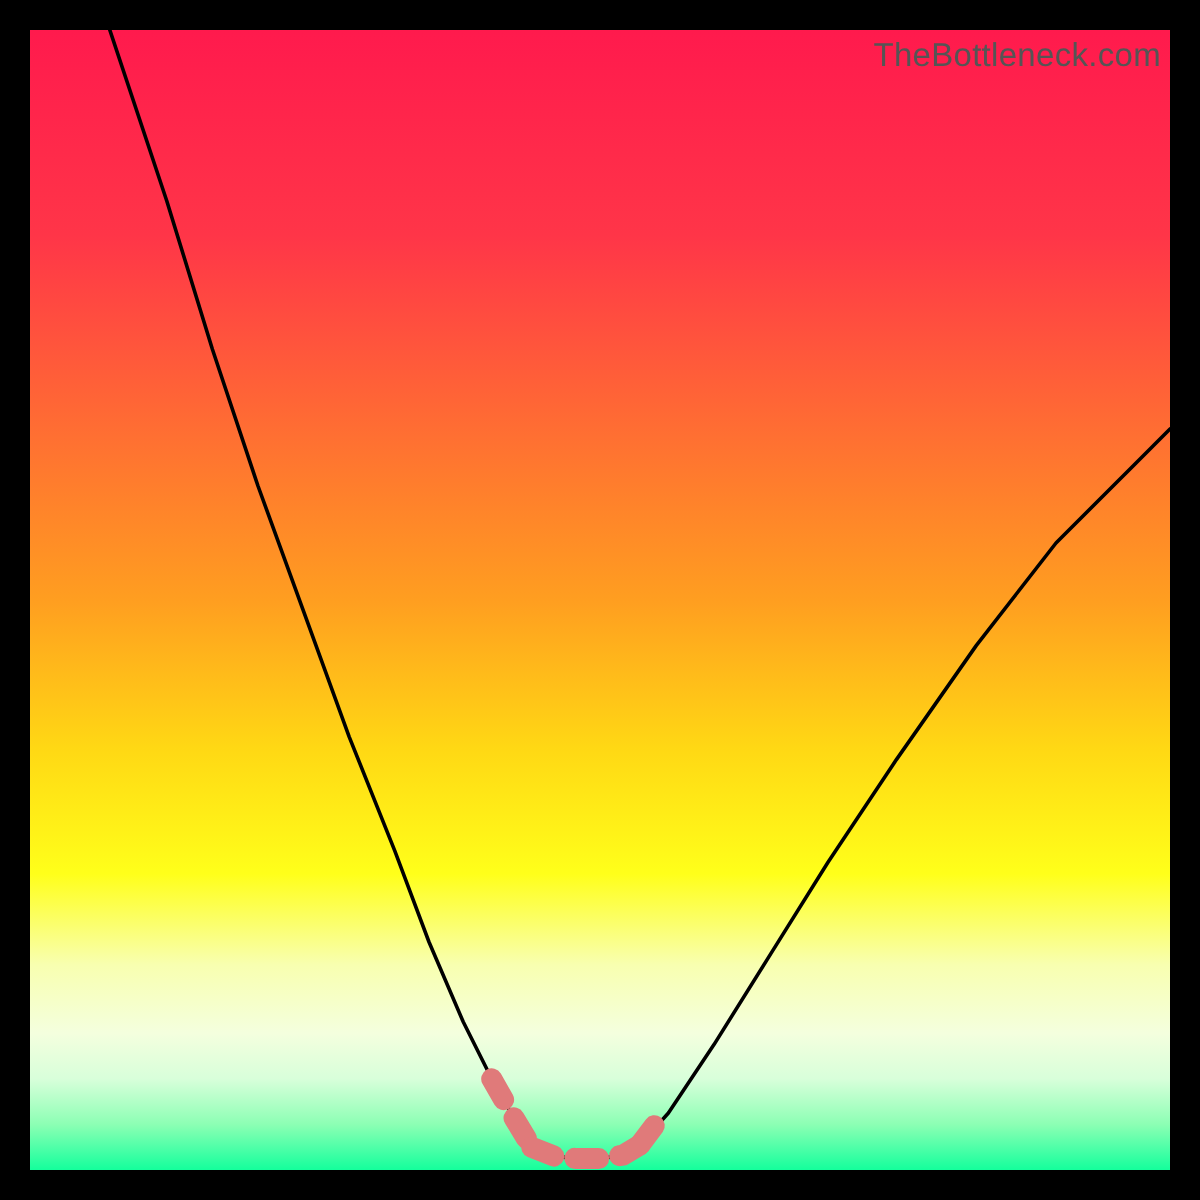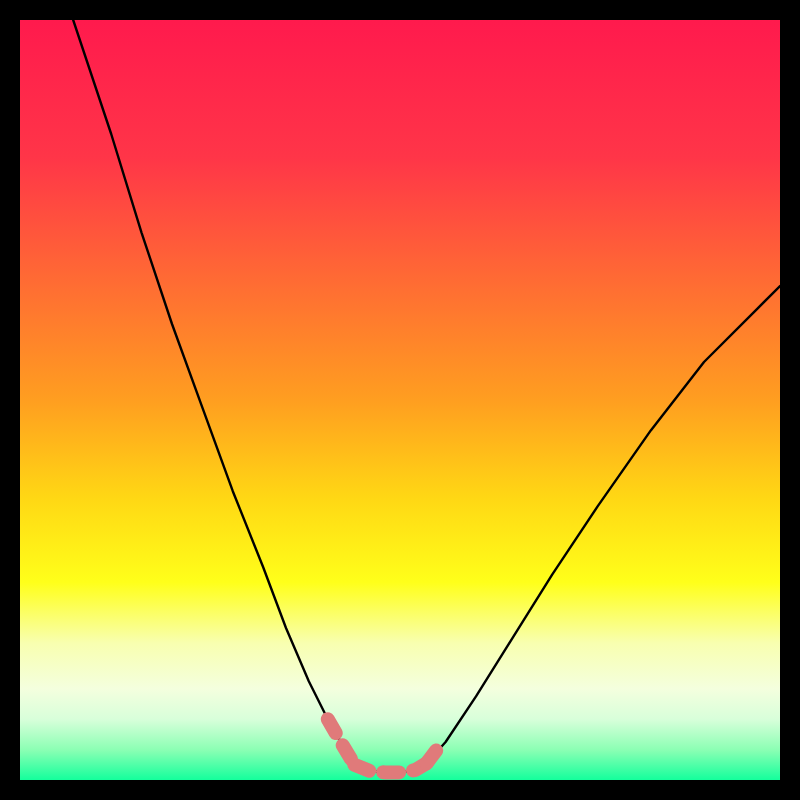--- a/index.html
+++ b/index.html
@@ -68,13 +68,14 @@
 
   <svg class="curves" viewBox="0 0 760 760" preserveAspectRatio="none">
     <path id="main-curve" fill="none" stroke="#000000" stroke-width="2.4" stroke-linejoin="round" stroke-linecap="round" d="M53.20 0.00 L91.20 114.00 L121.60 212.80 L152.00 304.00 L182.40 387.60 L212.80 471.20 L243.20 547.20 L266.00 608.00 L288.80 661.20 L307.80 699.20 L323.00 725.80 L334.40 744.80 L334.40 744.80 L349.60 750.88 L364.80 752.40 L380.00 752.40 L395.20 750.12 L406.60 743.28 L406.60 743.28 L425.60 722.00 L456.00 676.40 L494.00 615.60 L532.00 554.80 L577.60 486.40 L630.80 410.40 L684.00 342.00 L737.20 288.80 L760.00 266.00 "></path>
     <g id="accent-group" fill="none" stroke="#e07a7a" stroke-width="14" stroke-linecap="round" stroke-linejoin="round" stroke-dasharray="16 14">
         <path d="M307.80 699.20 L323.00 725.80 L334.40 744.80 "></path>
         <path d="M334.40 744.80 L349.60 750.88 L364.80 752.40 L380.00 752.40 L395.20 750.12 L406.60 743.28 "></path>
         <path d="M406.60 743.28 L418.00 728.08 "></path>
       </g>
   </svg>
 
+  <div class="watermark">TheBottleneck.com</div>
 </div>
 
 </body></html>

